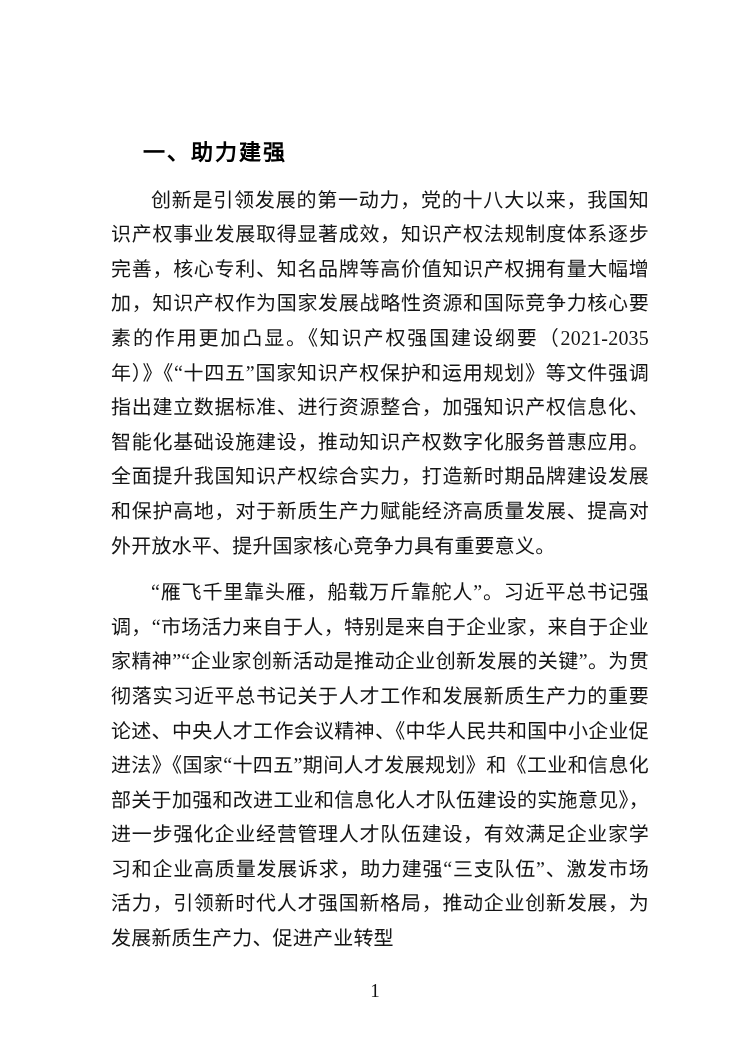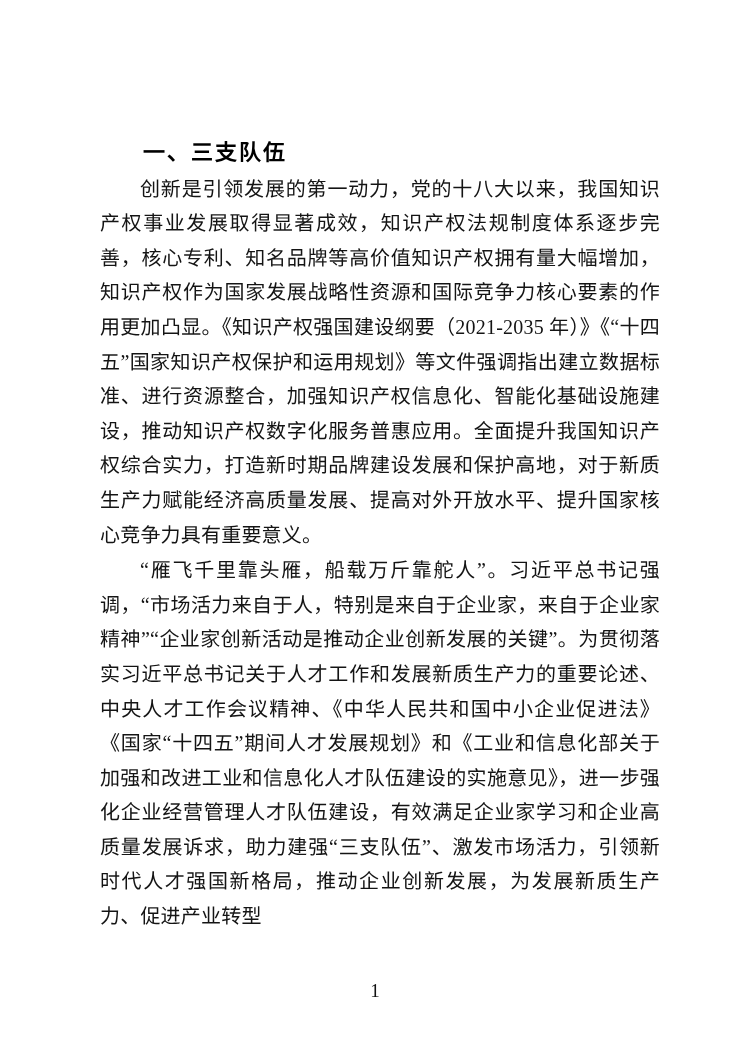--- a/index.html
+++ b/index.html
@@ -26,21 +26,21 @@
     margin: 0;
     font-family: "Liberation Sans", sans-serif;
     font-weight: 700;
     font-size: 22px;
     line-height: 34.6px;
     color: #000000;
     text-indent: 44px;
     letter-spacing: 2px;
   }
   .para {
-    margin: 1px;
+    margin: 12px;
     font-size: 20px;
     line-height: 34.6px;
     text-align: justify;
     text-justify: inter-character;
     text-indent: 2em;
     letter-spacing: 0.2px;
     color: #141414;
   }
   .page-number {
     position: absolute;
@@ -51,18 +51,18 @@
     font-size: 19px;
     color: #111111;
     font-family: "Liberation Serif", serif;
   }
 </style>
 </head>
 <body>
 
 <div class="page">
   <div class="content">
-    <h1 class="section-heading">一、三支队伍</h1>
+    <h1 class="section-heading">一、助力建强</h1>
     <p class="para">创新是引领发展的第一动力，党的十八大以来，我国知识产权事业发展取得显著成效，知识产权法规制度体系逐步完善，核心专利、知名品牌等高价值知识产权拥有量大幅增加，知识产权作为国家发展战略性资源和国际竞争力核心要素的作用更加凸显。《知识产权强国建设纲要（2021-2035 年）》《“十四五”国家知识产权保护和运用规划》等文件强调指出建立数据标准、进行资源整合，加强知识产权信息化、智能化基础设施建设，推动知识产权数字化服务普惠应用。全面提升我国知识产权综合实力，打造新时期品牌建设发展和保护高地，对于新质生产力赋能经济高质量发展、提高对外开放水平、提升国家核心竞争力具有重要意义。</p>
     <p class="para">“雁飞千里靠头雁，船载万斤靠舵人”。习近平总书记强调，“市场活力来自于人，特别是来自于企业家，来自于企业家精神”“企业家创新活动是推动企业创新发展的关键”。为贯彻落实习近平总书记关于人才工作和发展新质生产力的重要论述、中央人才工作会议精神、《中华人民共和国中小企业促进法》《国家“十四五”期间人才发展规划》和《工业和信息化部关于加强和改进工业和信息化人才队伍建设的实施意见》，进一步强化企业经营管理人才队伍建设，有效满足企业家学习和企业高质量发展诉求，助力建强“三支队伍”、激发市场活力，引领新时代人才强国新格局，推动企业创新发展，为发展新质生产力、促进产业转型</p>
   </div>
   <div class="page-number">1</div>
 </div>
 
 </body></html>

